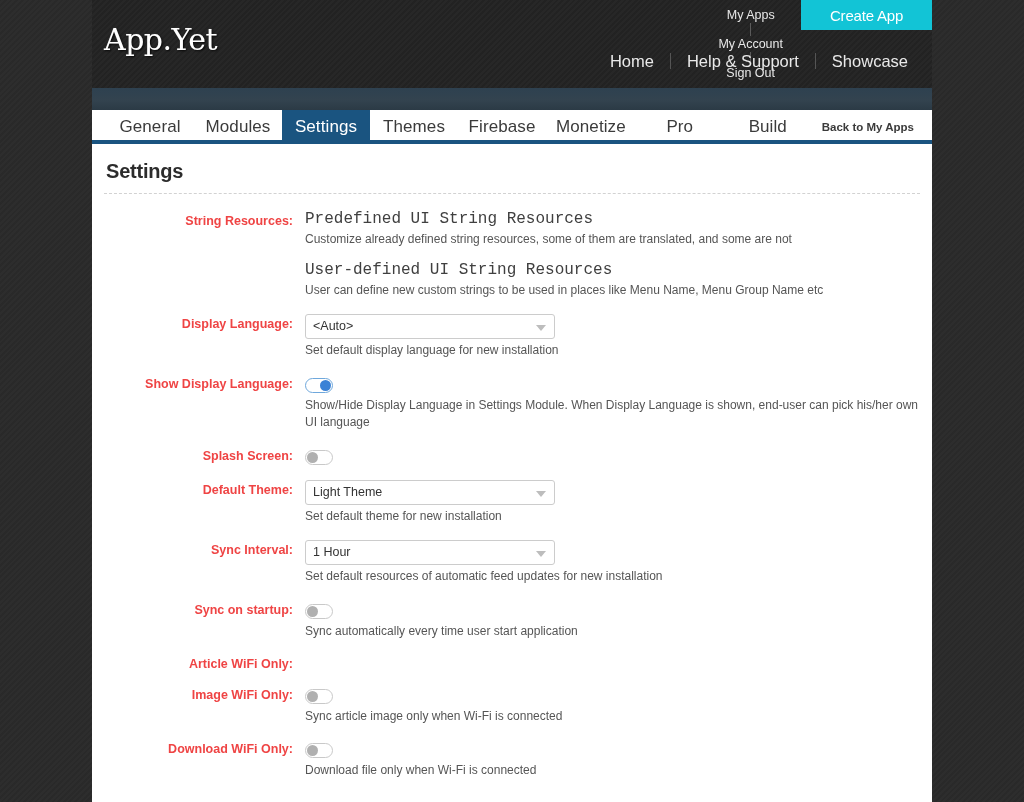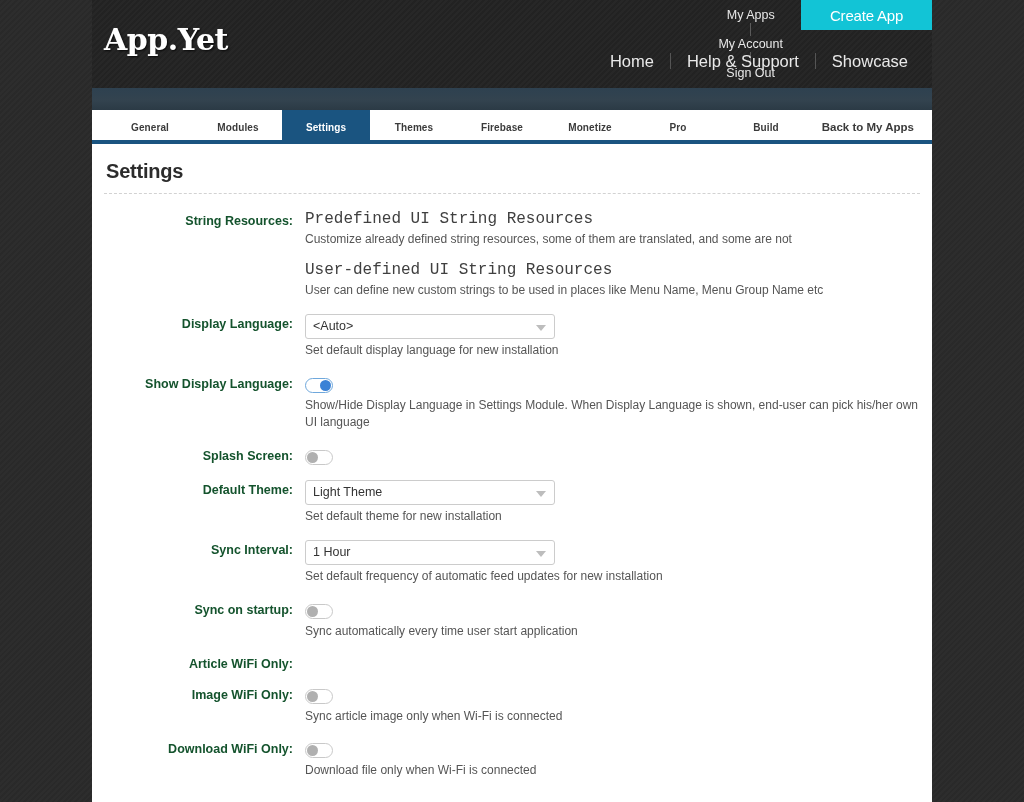--- a/index.html
+++ b/index.html
@@ -42,21 +42,21 @@
         rgba(255,255,255,0.018) 2px,
         rgba(0,0,0,0.025) 2px,
         rgba(0,0,0,0.025) 4px);
   }
 
   .logo {
     position: absolute;
     left: 12px;
     top: 22px;
     font-family: "DejaVu Serif", "Liberation Serif", serif;
-    font-weight: bold;
+    font-weight: normal;
     font-size: 30px;
     letter-spacing: -0.5px;
     color: #ffffff;
     text-shadow: 1px 1px 2px rgba(0,0,0,0.85), 0 0 1px rgba(255,255,255,0.3);
   }
 
   .util-nav {
     position: absolute;
     right: 133px;
     top: 7px;
@@ -140,22 +140,22 @@
     left: 14px;
     top: 0;
     display: flex;
     height: 34px;
     align-items: stretch;
   }
   .tab {
     display: flex;
     align-items: center;
     justify-content: center;
-    font-size: 10px;
-    font-weight: bold;
+    font-size: 17px;
+    font-weight: normal;
     color: #3b3b3b;
     padding: 0 10px;
     min-width: 88px;
     cursor: pointer;
     text-decoration: none;
     letter-spacing: 0.1px;
   }
   .tab.active {
     background: #1a5480;
     color: #ffffff;
@@ -196,21 +196,21 @@
   .row {
     display: flex;
     align-items: flex-start;
   }
   .row-label {
     width: 213px;
     text-align: right;
     padding-right: 12px;
     font-size: 12.5px;
     font-weight: bold;
-    color: #14532d;
+    color: #ef4444;
     flex: 0 0 213px;
     padding-top: 3px;
   }
   .row-field {
     flex: 1 1 auto;
     min-width: 0;
   }
 
   .link {
     display: block;
@@ -407,21 +407,21 @@
 
       <div class="row">
         <div class="row-label">Sync Interval:</div>
         <div class="row-field">
           <span class="sel-wrap">
             <select class="sel">
               <option>1 Hour</option>
             </select>
             <span class="sel-arrow"></span>
           </span>
-          <div class="help">Set default frequency of automatic feed updates for new installation</div>
+          <div class="help">Set default resources of automatic feed updates for new installation</div>
         </div>
       </div>
 
       <div style="height:15px"></div>
 
       <div class="row row-toggle">
         <div class="row-label">Sync on startup:</div>
         <div class="row-field">
           <span class="toggle"><span class="knob"></span></span>
           <div class="help">Sync automatically every time user start application</div>

